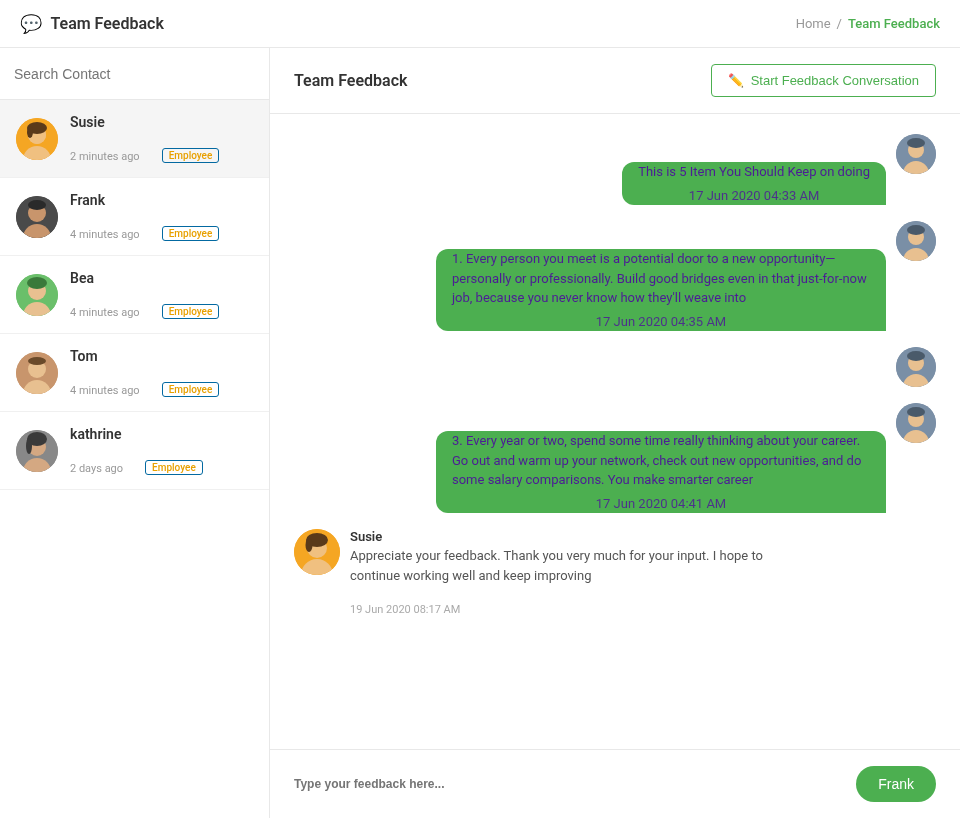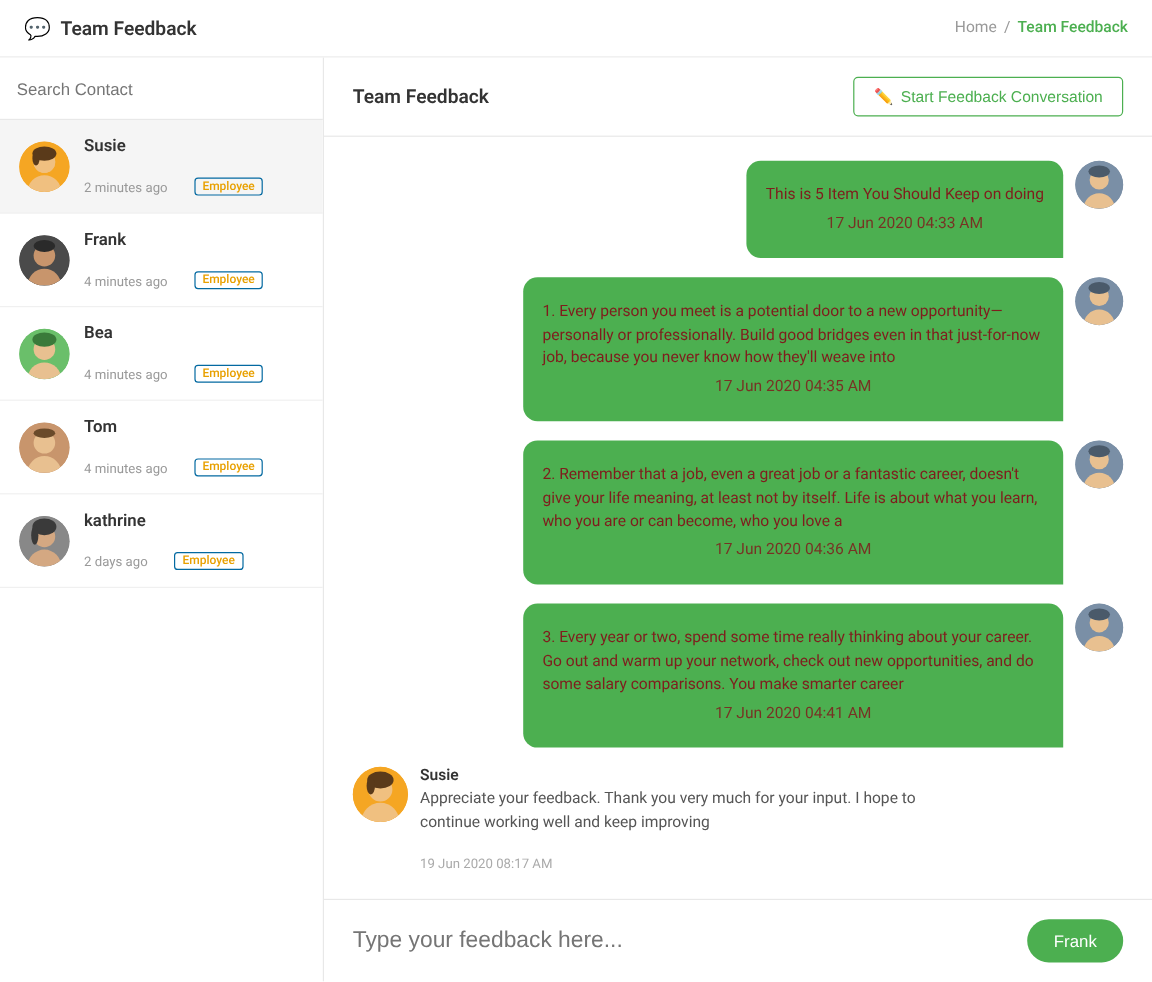--- a/index.html
+++ b/index.html
@@ -76,40 +76,40 @@
     .msg-row.sent { flex-direction: row-reverse; }
     .msg-row.received { flex-direction: row; }
 
     .msg-avatar {
       width: 40px; height: 40px; border-radius: 50%; flex-shrink: 0;
       overflow: hidden; display: flex; align-items: center; justify-content: center;
       font-size: 12px; font-weight: bold; color: #fff;
     }
 
     .bubble-sent {
-      background: #4caf50; color: #7f1d1d; border-radius: 12px 12px 0 12px;
-      padding: 19px 16px; max-width: 450px; font-size: 13px; line-height: 1.5;
+      background: #4caf50; color: #4c1d95; border-radius: 12px 12px 0 12px;
+      padding: 0 16px; max-width: 450px; font-size: 13px; line-height: 1.5; margin-top: 28px;
     }
     .bubble-sent .msg-time { font-size: 13px; opacity: 0.85; margin-top: 4px; text-align: center; }
 
     
     .received-content { display: flex; flex-direction: column; gap: 2px; }
     .received-name { font-size: 13px; font-weight: 600; color: #333; }
     .received-text { font-size: 13px; color: #555; line-height: 1.5; max-width: 450px; }
     .received-time { font-size: 11px; color: #aaa; margin-top: 16px; }
 
     
     .chat-input-area {
       border-top: 1px solid #e8e8e8; padding: 16px 24px;
       display: flex; align-items: center; gap: 12px; flex-shrink: 0;
       background: #fff;
     }
     .feedback-input {
       flex: 1; border: none; outline: none;
-      font-size: 19px; color: #666; background: transparent;
+      font-size: 12px; color: #666; background: transparent; font-weight: bold;
     }
     .send-btn {
       background: #4caf50; color: #fff; border: none; border-radius: 20px;
       padding: 10px 22px; font-size: 14px; font-weight: 500; cursor: pointer;
     }
 
     
     .av-yellow { background: #f5a623; }
     .av-manager { background: #7a8fa6; }
   </style>
@@ -278,24 +278,20 @@
 
       <div class="msg-row sent">
         <div class="msg-avatar" style="width:40px;height:40px;border-radius:50%;background:#7a8fa6;overflow:hidden;flex-shrink:0;">
           <svg width="40" height="40" viewBox="0 0 40 40" xmlns="http://www.w3.org/2000/svg">
             <circle cx="20" cy="20" r="20" fill="#7a8fa6"></circle>
             <circle cx="20" cy="16" r="8" fill="#e8c090"></circle>
             <circle cx="20" cy="40" r="13" fill="#e8c090"></circle>
             <ellipse cx="20" cy="9" rx="9" ry="5" fill="#4a5a6a"></ellipse>
           </svg>
         </div>
-        <div class="bubble-sent">
-          <div>2. Remember that a job, even a great job or a fantastic career, doesn't give your life meaning, at least not by itself. Life is about what you learn, who you are or can become, who you love a</div>
-          <div class="msg-time">17 Jun 2020 04:36 AM</div>
-        </div>
       </div>
 
       <div class="msg-row sent">
         <div class="msg-avatar" style="width:40px;height:40px;border-radius:50%;background:#7a8fa6;overflow:hidden;flex-shrink:0;">
           <svg width="40" height="40" viewBox="0 0 40 40" xmlns="http://www.w3.org/2000/svg">
             <circle cx="20" cy="20" r="20" fill="#7a8fa6"></circle>
             <circle cx="20" cy="16" r="8" fill="#e8c090"></circle>
             <circle cx="20" cy="40" r="13" fill="#e8c090"></circle>
             <ellipse cx="20" cy="9" rx="9" ry="5" fill="#4a5a6a"></ellipse>
           </svg>

